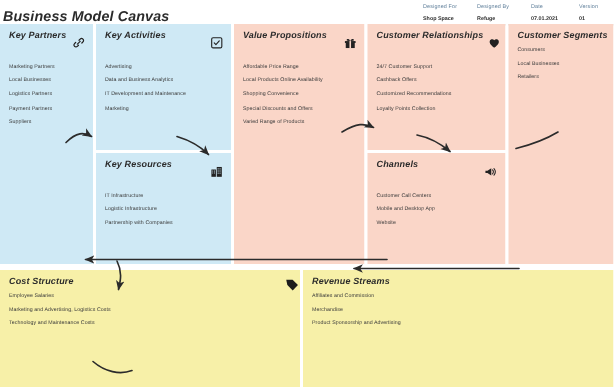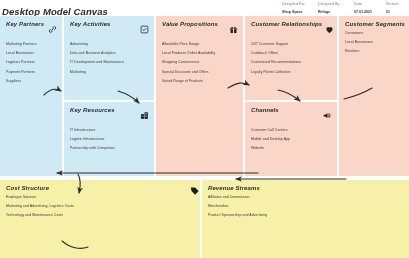--- a/index.html
+++ b/index.html
@@ -109,21 +109,21 @@
     width: 409px; height: 258px;
     pointer-events: none;
   }
 </style>
 </head>
 <body>
 
 <div id="canvas-root">
 
   <div id="title-bar">
-    <span id="doc-title">Desktop Model Canvas</span>
+    <span id="doc-title">Business Model Canvas</span>
   </div>
 
   <div id="meta-bar">
     <div class="meta-field" style="width:31px;">
       <span class="meta-label">Designed For</span>
       <span class="meta-value">Shop Space</span>
     </div>
     <div class="meta-field" style="width:31px;">
       <span class="meta-label">Designed By</span>
       <span class="meta-value">Refuge</span>

